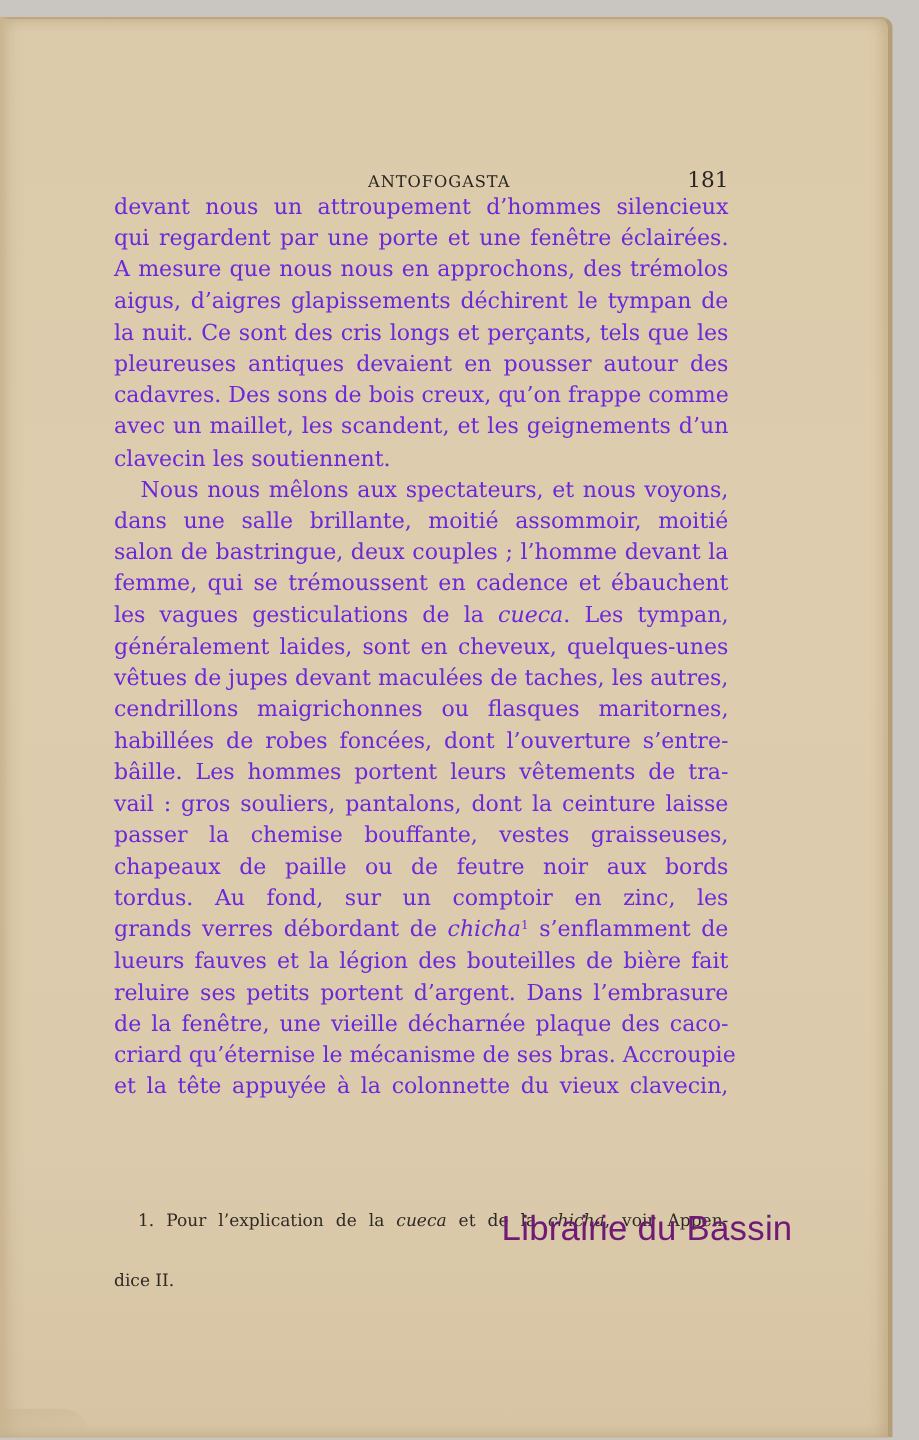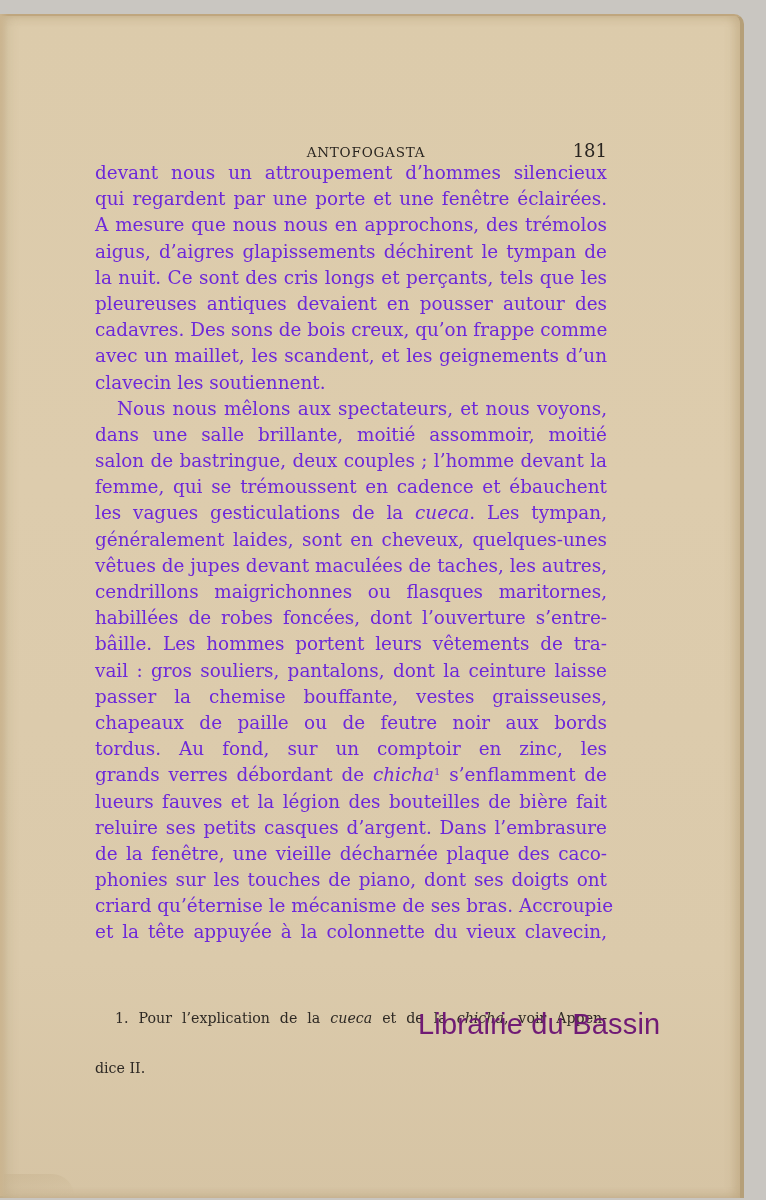--- a/index.html
+++ b/index.html
@@ -103,23 +103,22 @@
   <span class="line">vêtues de jupes devant maculées de taches, les autres,</span>
   <span class="line">cendrillons maigrichonnes ou flasques maritornes,</span>
   <span class="line">habillées de robes foncées, dont l’ouverture s’entre-</span>
   <span class="line">bâille. Les hommes portent leurs vêtements de tra-</span>
   <span class="line">vail : gros souliers, pantalons, dont la ceinture laisse</span>
   <span class="line">passer la chemise bouffante, vestes graisseuses,</span>
   <span class="line">chapeaux de paille ou de feutre noir aux bords</span>
   <span class="line">tordus. Au fond, sur un comptoir en zinc, les</span>
   <span class="line"><span>grands verres débordant de </span><i>chicha</i><sup>1</sup><span> s’enflamment de</span></span>
   <span class="line">lueurs fauves et la légion des bouteilles de bière fait</span>
-  <span class="line">reluire ses petits casques d’argent. Dans l’embrasure</span>
+  <span class="line">reluire ses petits portent d’argent. Dans l’embrasure</span>
   <span class="line">de la fenêtre, une vieille décharnée plaque des caco-</span>
-  <span class="line">phonies sur les touches de piano, dont ses doigts ont</span>
   <span class="line">criard qu’éternise le mécanisme de ses bras. Accroupie</span>
   <span class="line">et la tête appuyée à la colonnette du vieux clavecin,</span>
 </div>
 
 <div class="footnote">
   <span class="line indent"><span>1. Pour l’explication de la </span><i>cueca</i><span> et de la </span><i>chicha</i><span>, voir Appen-</span></span>
   <span class="line last">dice II.</span>
 </div>
 
 <div class="watermark">Librairie du Bassin</div>

